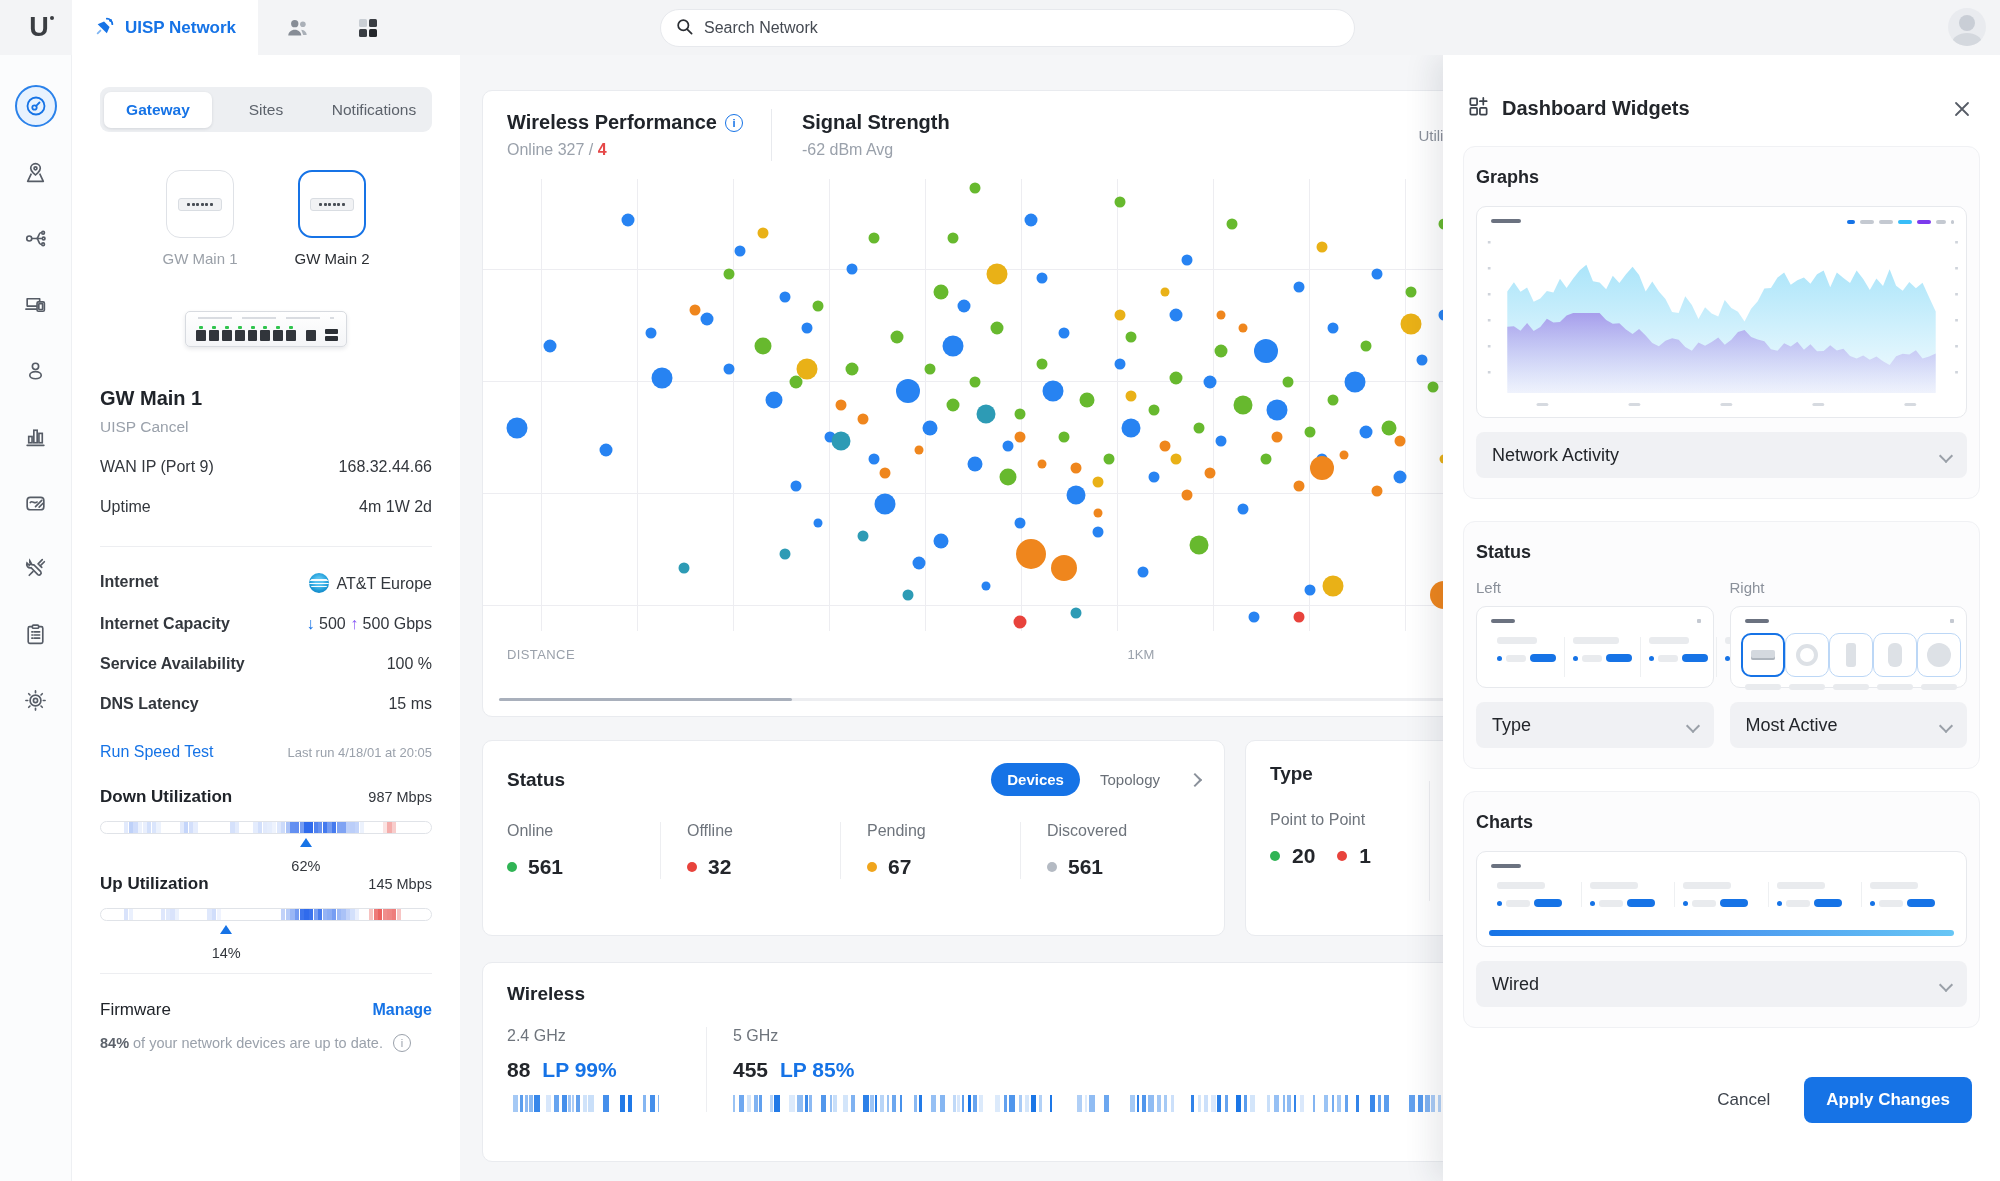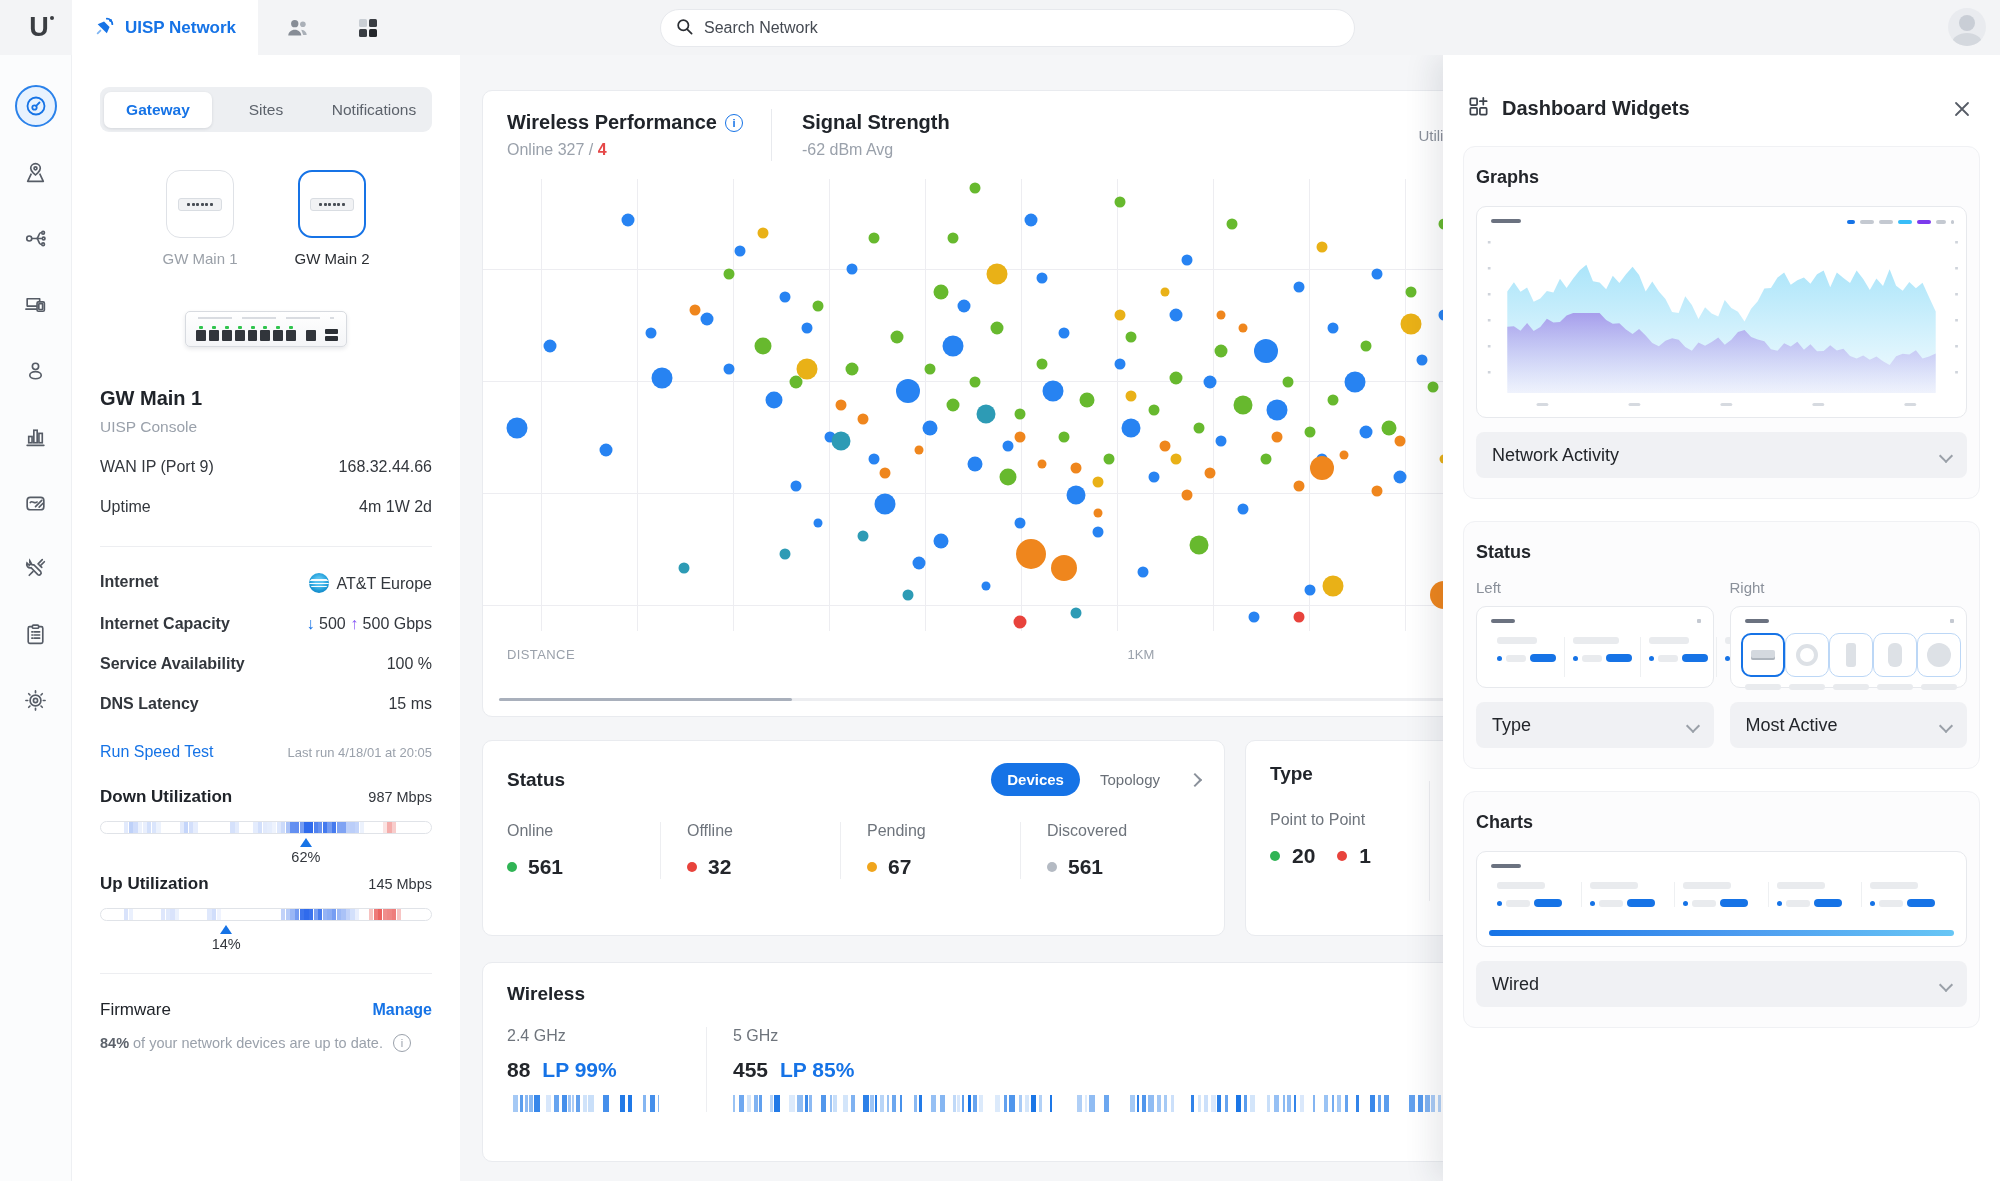--- a/index.html
+++ b/index.html
@@ -61,21 +61,21 @@
   .speedrow { display:flex; justify-content:space-between; align-items:center; margin-top:30px; }
   .speedlink { color:#1673e6; font-size:16px; cursor:pointer; }
   .lastrun { color:#9aa1ab; font-size:13px; }
   .utilhead { display:flex; justify-content:space-between; align-items:baseline; margin-top:26px; }
   .utilhead .t { font-size:17px; font-weight:700; color:#20242a; }
   .utilhead .v { font-size:14.5px; color:#33373d; }
   .heatbar { position:relative; margin-top:14px; height:13px; border:1px solid #e0e3e8; border-radius:7px; background:#fff; overflow:hidden; }
   .heatbar span { position:absolute; top:0; bottom:0; }
   .marker { position:relative; height:30px; }
   .marker .tri { position:absolute; top:4px; width:0; height:0; border-left:6px solid transparent; border-right:6px solid transparent; border-bottom:9px solid #1673e6; transform:translateX(-50%); }
-  .marker .pl { position:absolute; top:15px; transform:translateX(-50%); font-size:14.5px; color:#33373d; }
+  .marker .pl { position:absolute; top:24px; transform:translateX(-50%); font-size:14.5px; color:#33373d; }
   .fwrow { display:flex; justify-content:space-between; align-items:baseline; margin-top:28px; }
   .fwrow .t { font-size:17px; font-weight:400; color:#20242a; }
   .fwrow .a { font-size:16px; color:#1673e6; font-weight:600; cursor:pointer; }
   .fwnote { margin-top:14px; font-size:14.5px; color:#9aa1ab; display:flex; align-items:center; gap:10px; }
   .fwnote b { color:#5c626b; }
   .info-i { display:inline-flex; width:18px; height:18px; border-radius:50%; border:1.6px solid #9aa1ab; color:#9aa1ab; font-size:11px; align-items:center; justify-content:center; font-style:normal; }
   .info-i.blue { border-color:#1673e6; color:#1673e6; }
 
   
   .main { position:absolute; left:460px; top:55px; right:0; bottom:0; background:#f5f6f8; }
@@ -347,21 +347,21 @@
         <span class="port"></span>
         <span class="port"></span>
       <span class="port np" style="margin-left:7px"></span>
       <span class="sfp">
           <i></i>
           <i></i>
         </span>
     </div>
 
     <div class="devname">GW Main 1</div>
-    <div class="devtype">UISP Console</div>
+    <div class="devtype">UISP Cancel</div>
 
     <div class="inforow">
       <span class="lbl">WAN IP (Port 9)</span>
       <span class="val">168.32.44.66</span>
     </div>
     <div class="inforow">
       <span class="lbl">Uptime</span>
       <span class="val">4m 1W 2d</span>
     </div>
 
@@ -1121,14 +1121,18 @@
             </div>
           <div class="cbar"></div>
         </div>
         <div class="dropdown">
           <span>Wired</span>
           <span class="dd-chev"><span class="chevron"></span></span>
         </div>
       </div>
     </div>
 
+    <div class="pn-foot">
+      <span class="btn-cancel">Cancel</span>
+      <button class="btn-apply">Apply Changes</button>
+    </div>
   </div>
 </div>
 
 </body></html>

